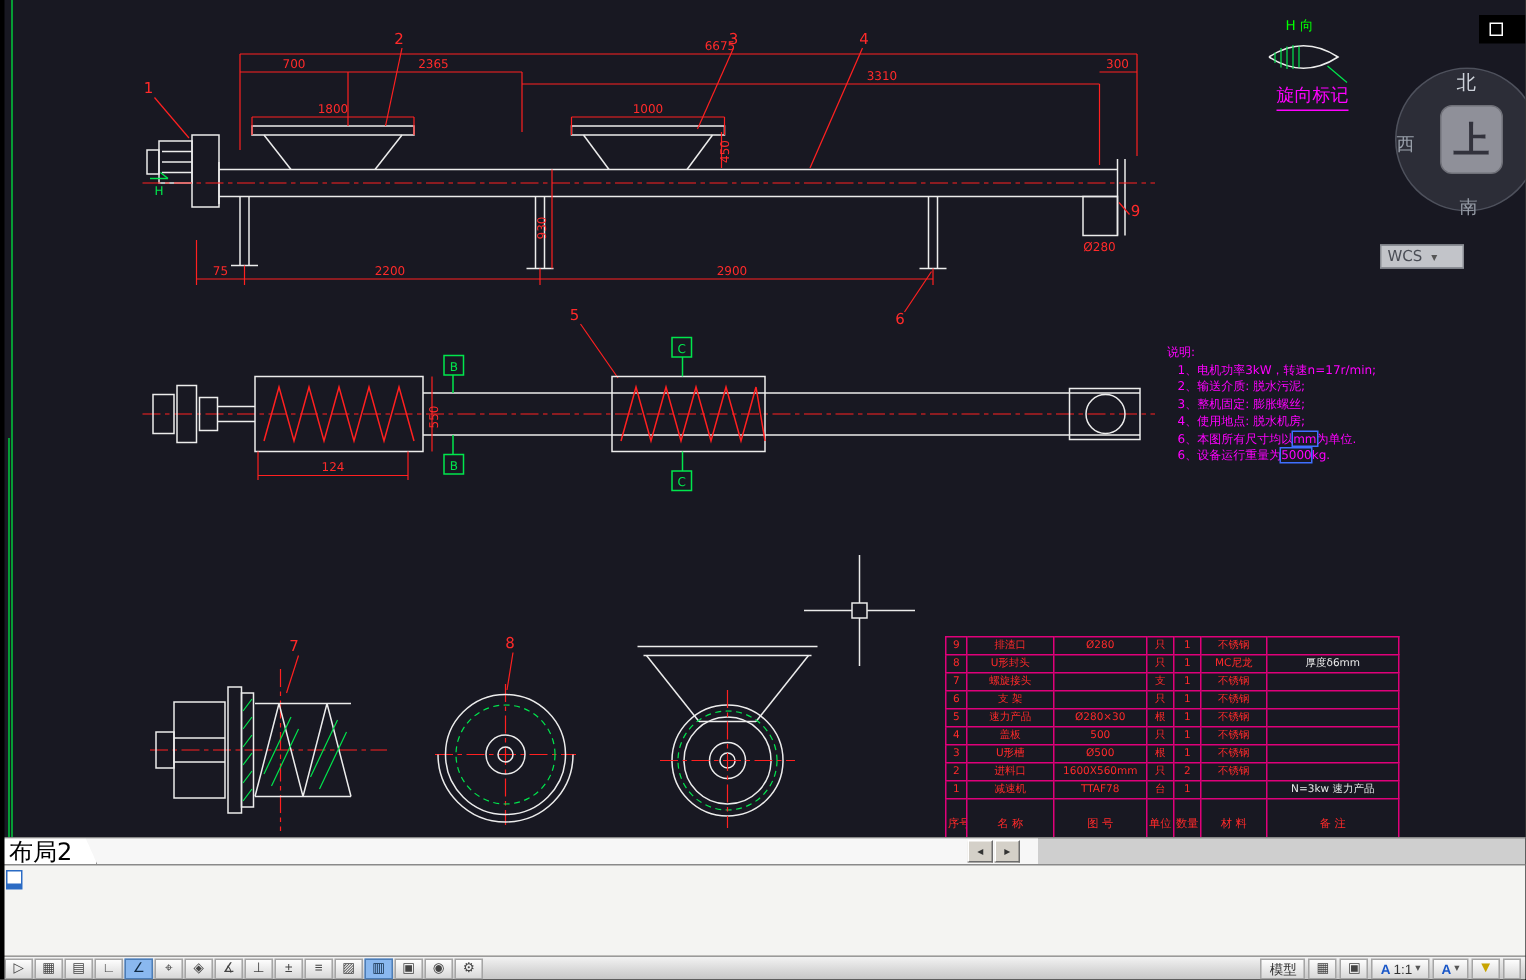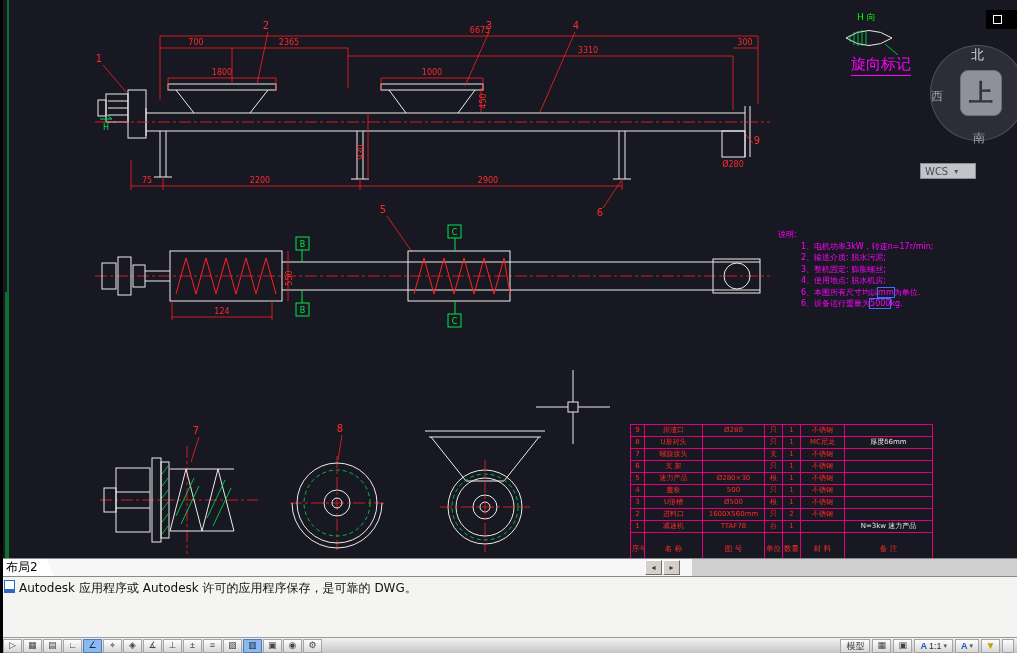--- a/index.html
+++ b/index.html
@@ -10,50 +10,50 @@
   
   .canvas{position:absolute;left:0;top:0;width:1017px;height:558px;background:#181822;overflow:hidden}
   svg.draw{position:absolute;left:0;top:0}
   svg text{font-family:"DejaVu Sans",sans-serif}
   .dimtext{fill:#ff2a2a;font-size:8px;text-anchor:middle}
   .callout{fill:#ff2a2a;font-size:10px;text-anchor:middle}
   .gt{fill:#00e64d;font-size:8px;text-anchor:middle}
 
   
   .notes{position:absolute;left:778px;top:229px;color:#ff00ff;font-size:8px;line-height:11.5px;white-space:nowrap;z-index:5}
-  .notes .ln{margin-left:23px}
+  .notes .ln{margin-left:7px}
   .notes .hl{outline:1px solid #3f6fff;outline-offset:0px}
 
   
   .parts{position:absolute;left:630px;top:424px;width:302px;border-collapse:collapse;table-layout:fixed;z-index:5;background:rgba(24,24,34,.2)}
   .parts td{border:1px solid #e0007a;color:#ff2a2a;font-size:7px;height:12px;padding:0 1px;overflow:hidden;white-space:nowrap;text-align:center;line-height:11px}
   .parts td.wt{color:#e8e8e8}
   .parts tr.hdr td{height:31px;font-size:7.5px}
 
   
   .vc-circle{position:absolute;left:930px;top:45px;width:96px;height:96px;border-radius:50%;background:rgba(150,155,170,.16);border:1px solid rgba(170,175,190,.28);z-index:6}
   .vc-north{position:absolute;left:971px;top:46px;color:#cdd2da;font-size:13px;z-index:7}
   .vc-west{position:absolute;left:931px;top:88px;color:#9aa0ab;font-size:12px;z-index:7}
   .vc-up{position:absolute;left:960px;top:70px;width:42px;height:46px;background:#8f9099;border:1px solid #6f7078;border-radius:8px;color:#32323c;font-size:24px;font-weight:bold;display:flex;align-items:center;justify-content:center;z-index:7}
   .vc-south{position:absolute;left:973px;top:130px;color:#9aa0ab;font-size:12px;z-index:7}
   .wcs{position:absolute;left:920px;top:163px;width:56px;height:16px;background:#c2c4c9;border:1px solid #8a8d94;color:#4a4d55;font-size:10px;display:flex;align-items:center;padding:0 4px;gap:6px;z-index:7}
   .wcs .dd{font-size:8px}
 
   
   .h-title{position:absolute;left:857px;top:11px;color:#00ff00;font-size:9px;z-index:6}
-  .h-caption{position:absolute;left:851px;top:55px;color:#ff00ff;font-size:15px;border-bottom:1px solid #ff00ff;padding-bottom:1px;z-index:6}
+  .h-caption{position:absolute;left:851px;top:55px;color:#ff00ff;font-size:12px;border-bottom:1px solid #ff00ff;padding-bottom:1px;z-index:6}
 
   
   .win-ctrl{position:absolute;left:986px;top:10px;width:31px;height:19px;background:#000;display:flex;align-items:center;padding-left:7px;z-index:8}
   .wc-restore{width:9px;height:9px;border:1px solid #fff;display:inline-block}
 
   
   .tabbar{position:absolute;left:0;top:558px;width:1017px;height:18px;background:#cfcfcf;border-top:1px solid #8a8a8a;z-index:20}
   .tab-track{position:absolute;left:0;top:0;width:692px;height:18px;background:#f7f7f7}
-  .tab{position:absolute;left:0;top:0;height:18px;background:#fff;border-right:1px solid #888;color:#000;font-size:12px;line-height:17px;padding:0 16px 0 6px;clip-path:polygon(0 0,calc(100% - 8px) 0,100% 100%,0 100%)}
+  .tab{position:absolute;left:0;top:0;height:18px;background:#fff;border-right:1px solid #888;color:#000;font-size:16px;line-height:17px;padding:0 16px 0 6px;clip-path:polygon(0 0,calc(100% - 8px) 0,100% 100%,0 100%)}
   .hscroll{position:absolute;left:645px;top:1px;height:16px;display:flex;gap:1px}
   .scr{width:17px;height:15px;font-size:8px;line-height:13px;text-align:center;color:#333;background:#d4d0c8;border:1px solid;border-color:#fff #6d6d6d #6d6d6d #fff;padding:0}
 
   
   .cmdline{position:absolute;left:0;top:576px;width:1017px;height:61px;background:#f4f4f2;border-top:1px solid #8a8a8a;padding:3px 4px;font-size:12px;color:#111;z-index:20}
   .cmd-icon{display:inline-block;width:11px;height:13px;background:#fff;border:1px solid #2b6bc4;border-bottom:4px solid #2b6bc4;vertical-align:-2px;margin-right:4px}
   .cmd-text{vertical-align:top}
 
   
   .statusbar{position:absolute;left:0;top:637px;width:1017px;height:16px;background:linear-gradient(#f2f2f2,#c6c6c6);border-top:1px solid #9a9a9a;display:flex;align-items:center;gap:1px;padding:0 3px;z-index:20}
@@ -451,21 +451,21 @@
   <div class="tabbar">
     <div class="tab-track"></div>
     <div class="tab">布局2</div>
     <div class="hscroll">
       <button class="scr">◂</button>
       <button class="scr">▸</button>
     </div>
   </div>
 
   <div class="cmdline">
-    <span class="cmd-icon"></span><span class="cmd-text">Autodesk 应用程序或 Autodesk 许可的应用程序保存，是可靠的 DWG。</span>
+    <span class="cmd-icon"></span>
   </div>
 
   <div class="statusbar">
     <div style="display:flex;gap:1px">
         <button class="sb-icon">▷</button>
         <button class="sb-icon">▦</button>
         <button class="sb-icon">▤</button>
         <button class="sb-icon">∟</button>
         <button class="sb-icon active">∠</button>
         <button class="sb-icon">⌖</button>

